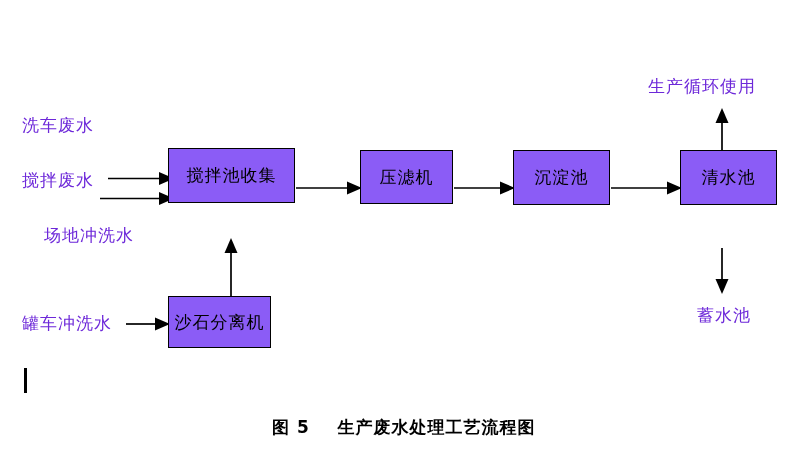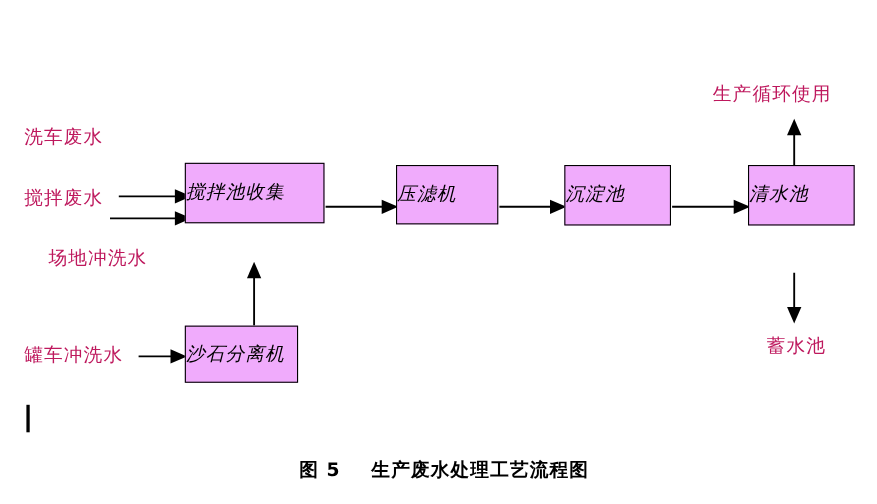--- a/index.html
+++ b/index.html
@@ -10,42 +10,41 @@
     overflow:hidden;
     position:relative;
     color:#000000;
   }
   #canvas{position:absolute;left:0;top:0;width:797px;height:458px;}
 
   
   .box{
     position:absolute;
     border:1.6px solid #000;
-    background:#f0abfc;
+    background:#8b5cf6;
     display:flex;
     align-items:center;
-    justify-content:flex-start;
+    justify-content:center;
     box-sizing:border-box;
     font-size:17px;
     letter-spacing:1px;
     line-height:1;
     color:#000;
     white-space:nowrap;
-    font-style:italic;
   }
   .box.tall-text{}
 
   
   .label{
     position:absolute;
     font-size:17px;
     letter-spacing:1px;
     line-height:1;
     white-space:nowrap;
-    color:#be185d;
+    color:#6d28d9;
   }
 
   
   .caption{
     position:absolute;
     font-size:17px;
     font-weight:bold;
     letter-spacing:1px;
     white-space:nowrap;
     color:#000;

